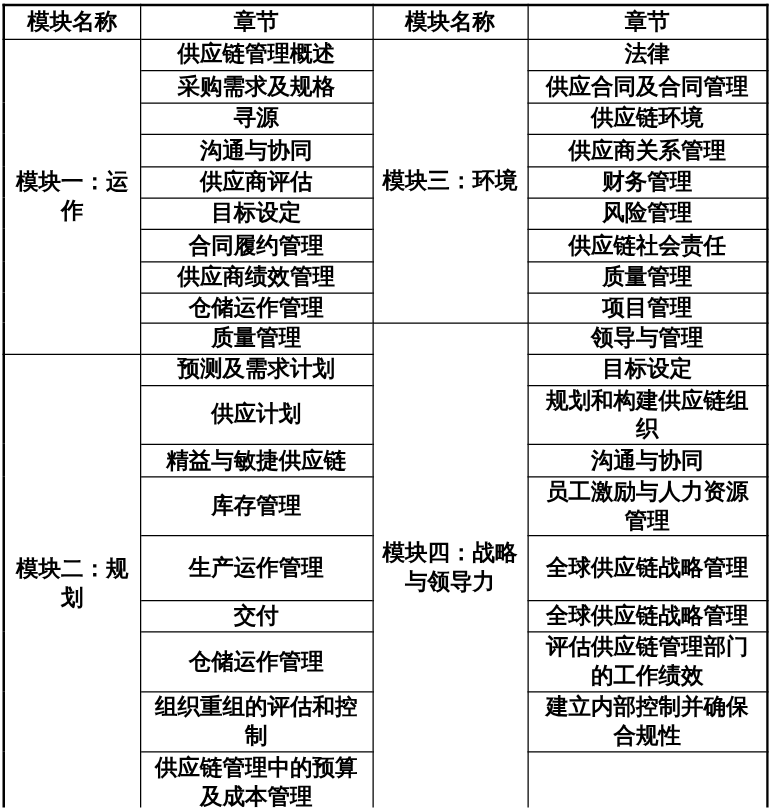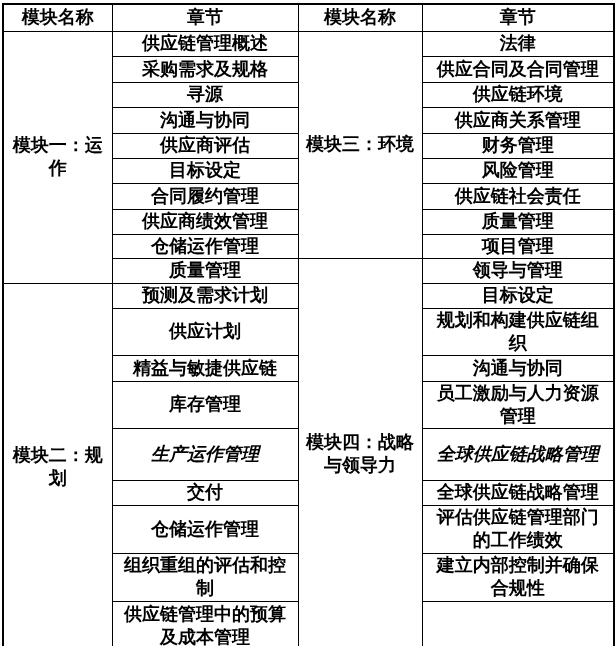--- a/index.html
+++ b/index.html
@@ -35,21 +35,21 @@
   }
   
   tr.hHead { height: 27px; }
   tr.h23 { height: 23px; }
   tr.h25 { height: 25px; }
   tr.h26 { height: 26px; }
   tr.h45 { height: 45px; }
   tr.h47 { height: 47px; padding-left: 12px; }
   tr.h48 { height: 48px; }
   tr.h50 { height: 50px; }
-  tr.h52 { height: 52px; font-style: italic; }
+  tr.h52 { height: 52px; }
 </style>
 </head>
 <body>
 
 <table class="modules">
   <colgroup>
     <col style="width:109px">
     <col style="width:186px">
     <col style="width:124px">
     <col style="width:192px">

